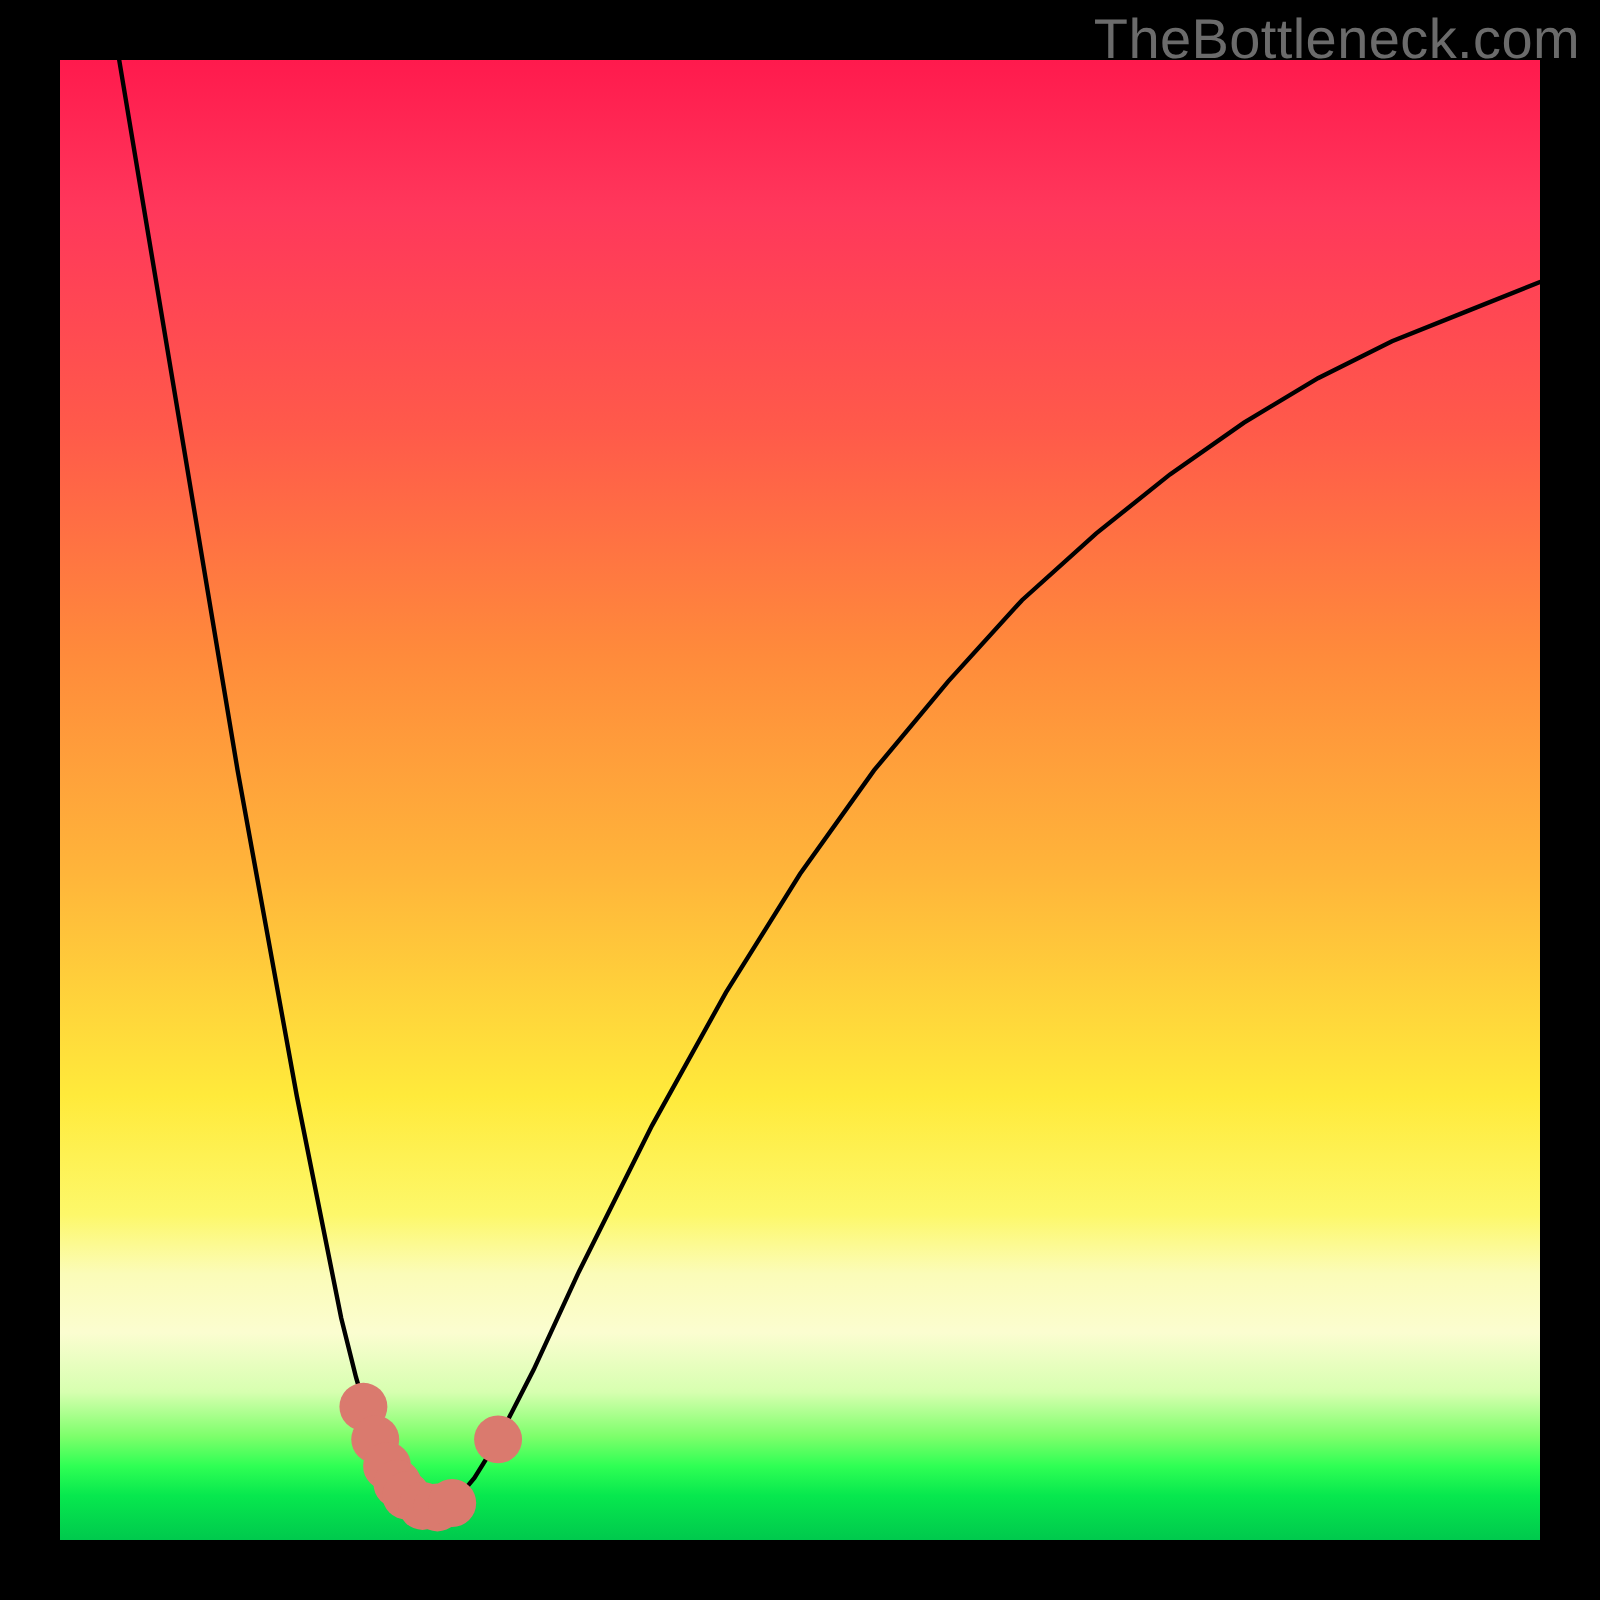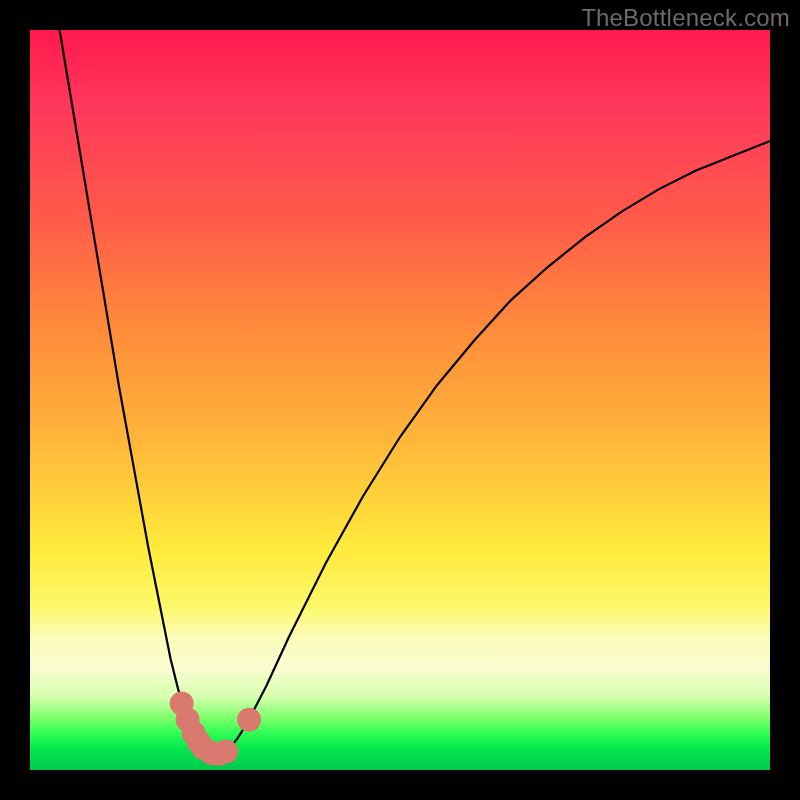--- a/index.html
+++ b/index.html
@@ -60,21 +60,21 @@
   }
   .marker {
     fill: #da7a6e;
     stroke: none;
   }
   .watermark {
     position: absolute;
     top: 4px;
     right: 10px;
     color: #6b6b6b;
-    font-size: 24px;
+    font-size: 28px;
     font-weight: 500;
     letter-spacing: 0.2px;
     user-select: none;
   }
 </style>
 </head>
 <body>
 
 <div class="frame">
   <div class="watermark">TheBottleneck.com</div>

